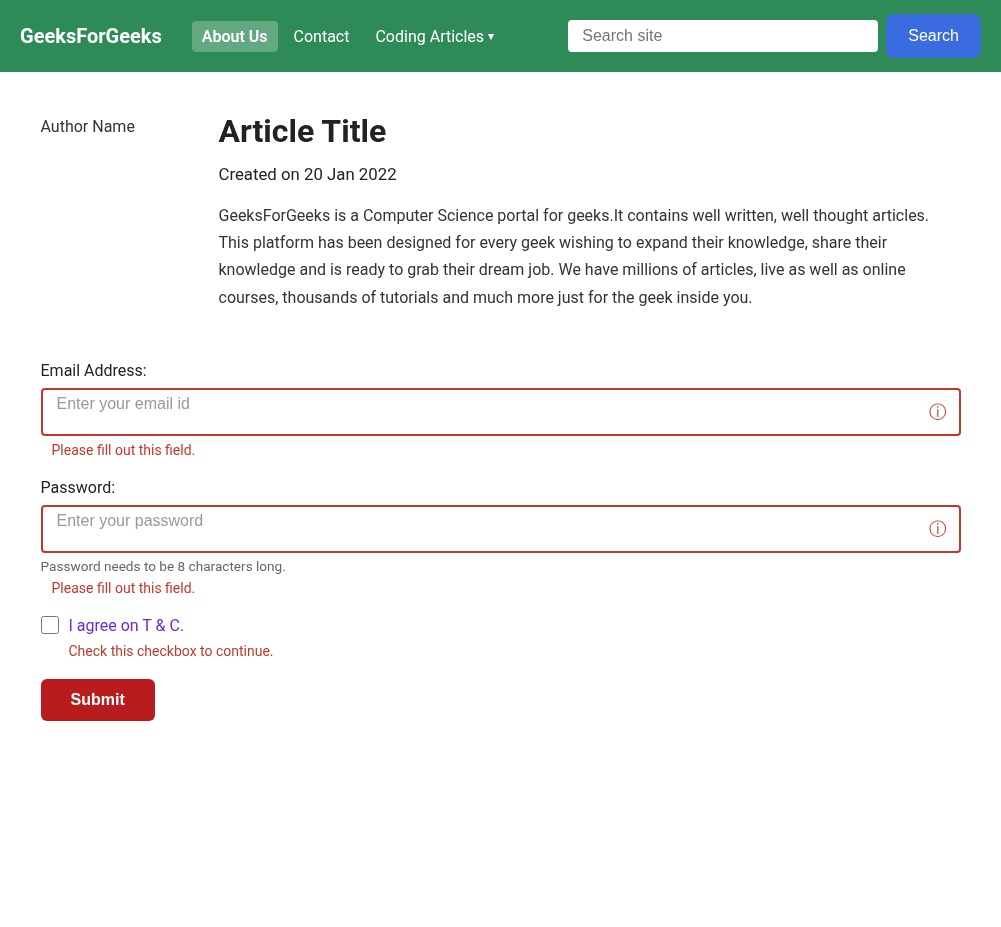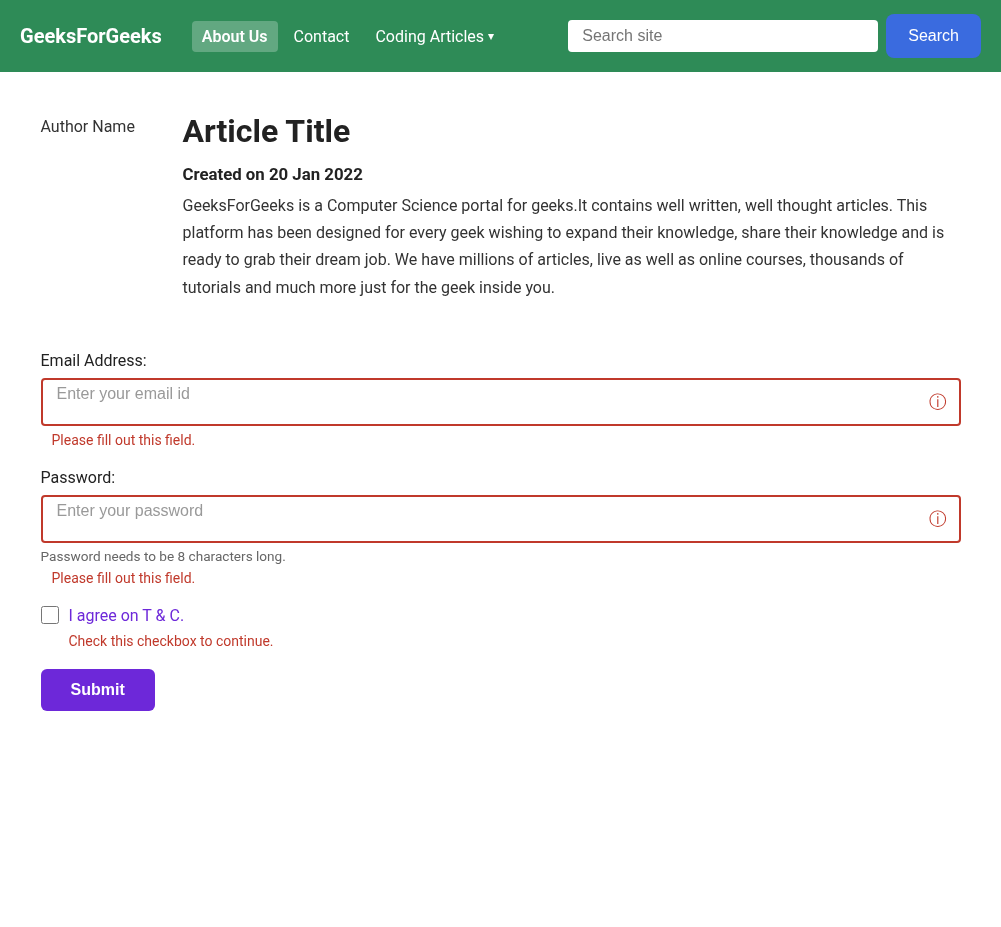--- a/index.html
+++ b/index.html
@@ -103,21 +103,21 @@
 
     
     .main-container {
       max-width: 980px;
       margin: 40px auto;
       padding: 0 30px;
     }
 
     .article-layout {
       display: flex;
-      gap: 12px;
+      gap: 48px;
       margin-bottom: 50px;
       justify-content: flex-end;
     }
 
     .author-col {
       min-width: 130px;
       padding-top: 4px;
     }
 
     .author-name {
@@ -132,23 +132,23 @@
 
     .article-title {
       font-size: 2rem;
       font-weight: 700;
       color: #222;
       margin-bottom: 14px;
     }
 
     .article-date {
       font-size: 1.05rem;
-      font-weight: 700;
+      font-weight: 400;
       color: #222;
-      margin-bottom: 8px;
+      margin-bottom: 18px;
     }
 
     .article-body {
       font-size: 1rem;
       line-height: 1.7;
       color: #333;
     }
 
     
     .form-section {
@@ -228,21 +228,21 @@
 
     .checkbox-error {
       color: #c0392b;
       font-size: 0.875rem;
       margin-left: 28px;
       margin-bottom: 20px;
       display: block;
     }
 
     .submit-btn {
-      background: #6d28d9;
+      background: #b91c1c;
       color: #fff;
       border: none;
       border-radius: 6px;
       padding: 12px 30px;
       font-size: 1rem;
       font-weight: 600;
       cursor: pointer;
     }
   </style>
 </head>

